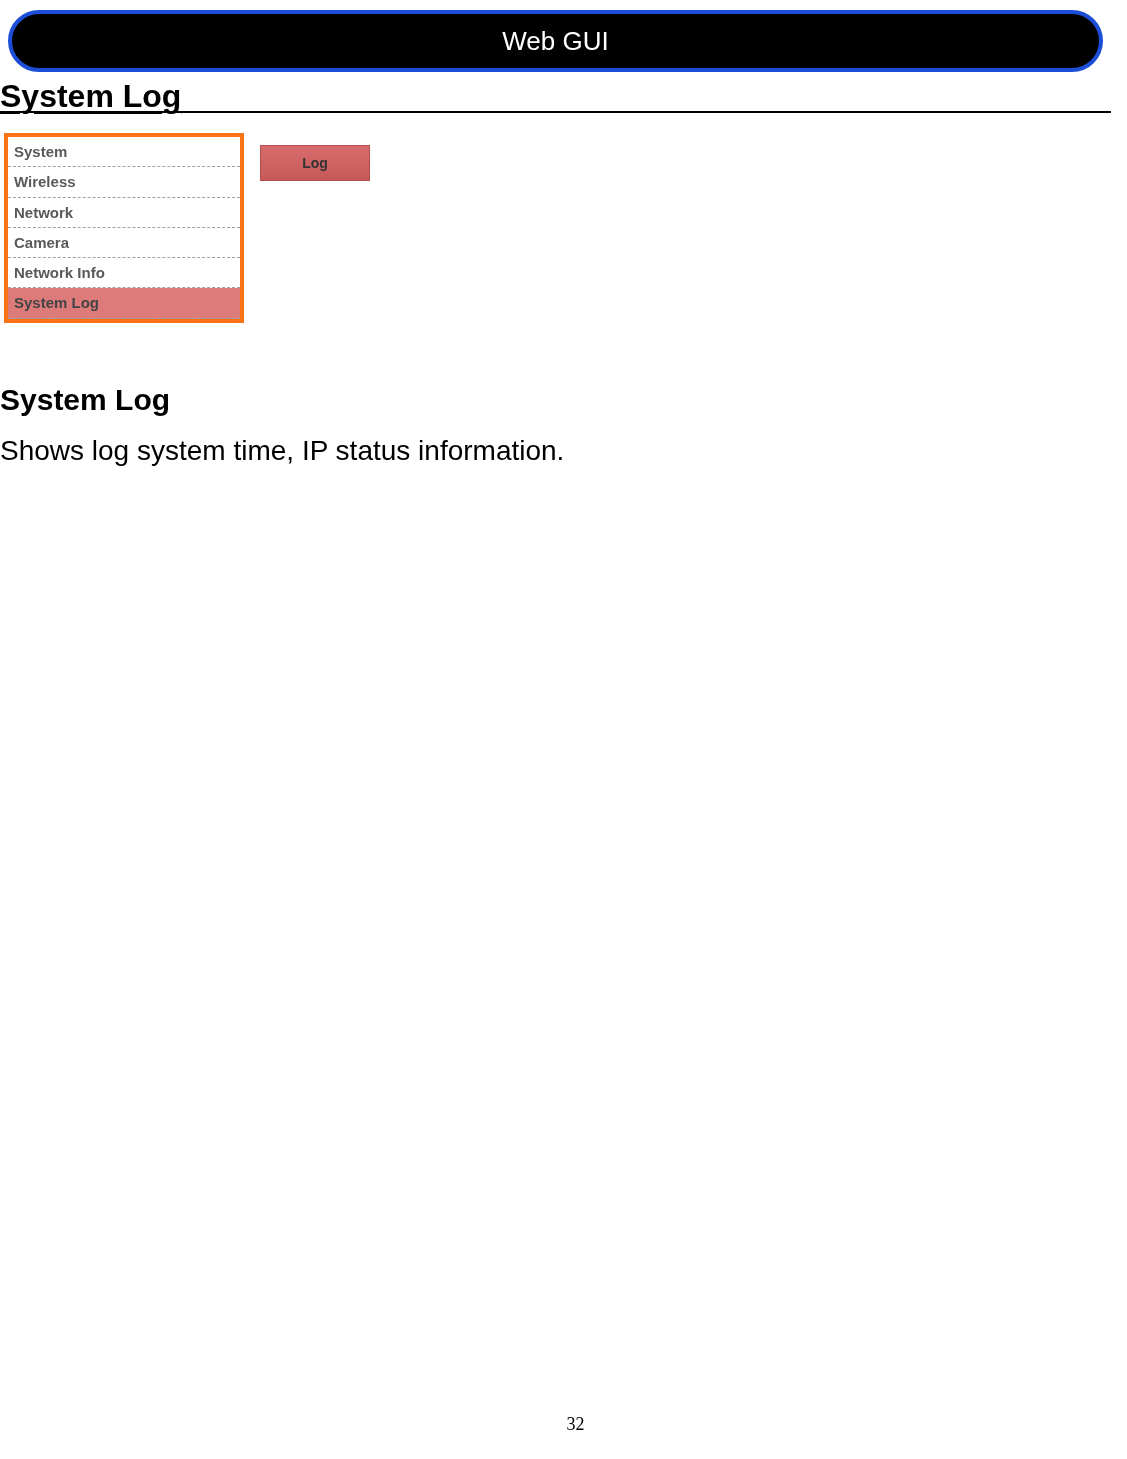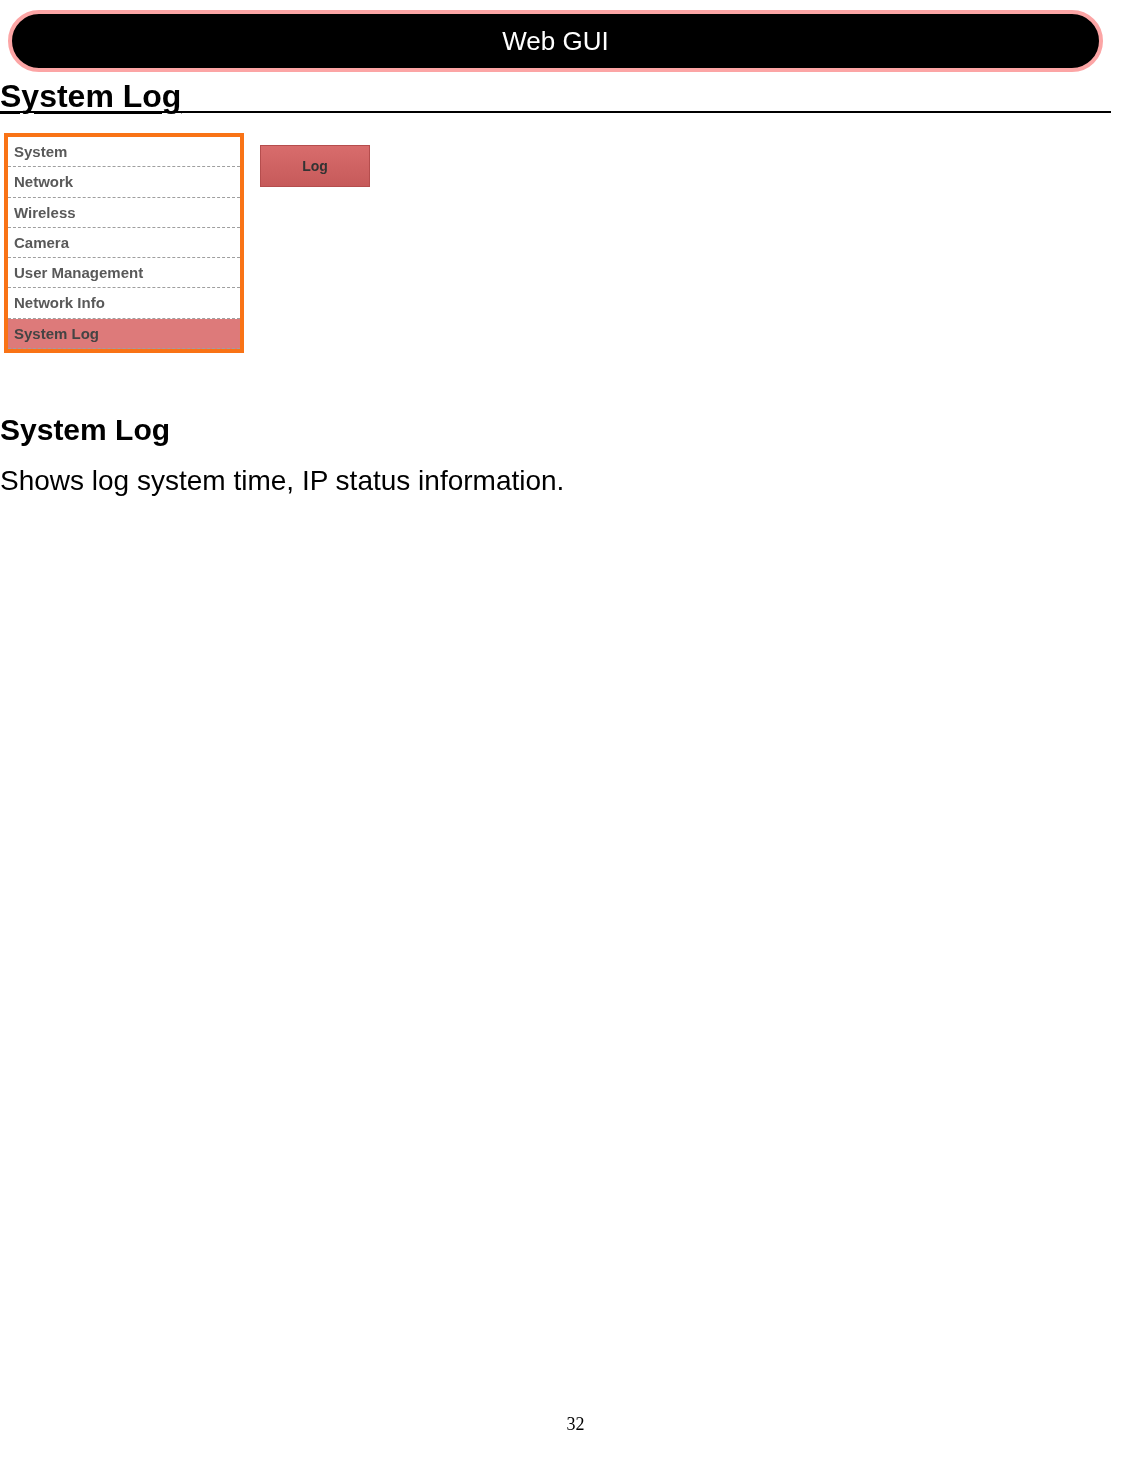--- a/index.html
+++ b/index.html
@@ -9,21 +9,21 @@
       width: 1127px;
       height: 1459px;
       background: #ffffff;
       position: relative;
       padding: 10px 16px 0 0;
     }
 
     .hdr {
       margin: 0 8px 4px 8px;
       background: #000;
-      border: 4px solid #fca5a5;
+      border: 4px solid #1d4ed8;
       border-radius: 48px;
       height: 62px;
       display: flex;
       align-items: center;
       justify-content: center;
     }
     .hdr-title {
       color: #fff;
       font-size: 26px;
       font-family: Arial, Helvetica, sans-serif;
@@ -65,21 +65,21 @@
       line-height: 1.15;
     }
     .nav-item.active {
       background: #dd7a7a;
       color: #444;
     }
 
     .tab-btn {
       margin-top: 12px;
       width: 110px;
-      height: 42px;
+      height: 36px;
       background: linear-gradient(#d86c6c, #c65a5a);
       border: 1px solid #b54d4d;
       display: flex;
       align-items: center;
       justify-content: center;
       font-family: Verdana, Geneva, sans-serif;
       font-size: 14px;
       font-weight: bold;
       color: #333;
       cursor: pointer;
@@ -112,24 +112,23 @@
 <div class="hdr">
   <span class="hdr-title">Web GUI</span>
 </div>
 
 <h1 class="section-title">System Log</h1>
 <hr class="section-rule">
 
 <div class="screenshot-area">
   <div class="side-nav">
     <div class="nav-item">System</div>
+    <div class="nav-item">Wireless</div>
     <div class="nav-item">Network</div>
-    <div class="nav-item">Wireless</div>
     <div class="nav-item">Camera</div>
-    <div class="nav-item">User Management</div>
     <div class="nav-item">Network Info</div>
     <div class="nav-item active">System Log</div>
   </div>
 
   <div class="tab-btn">
     <span>Log</span>
   </div>
 </div>
 
 <div class="content">

